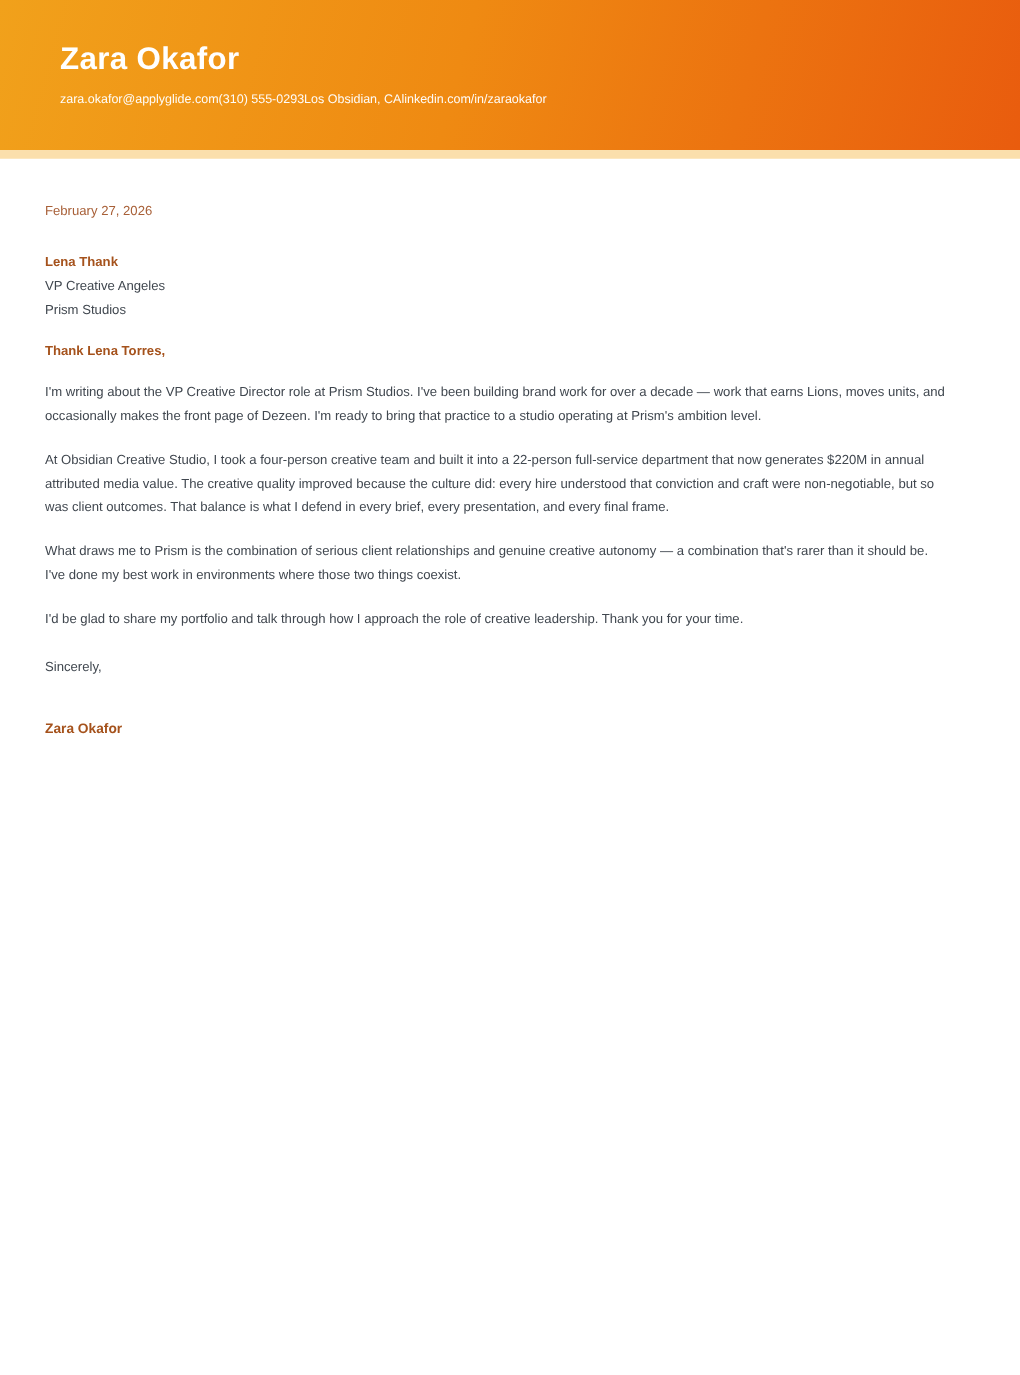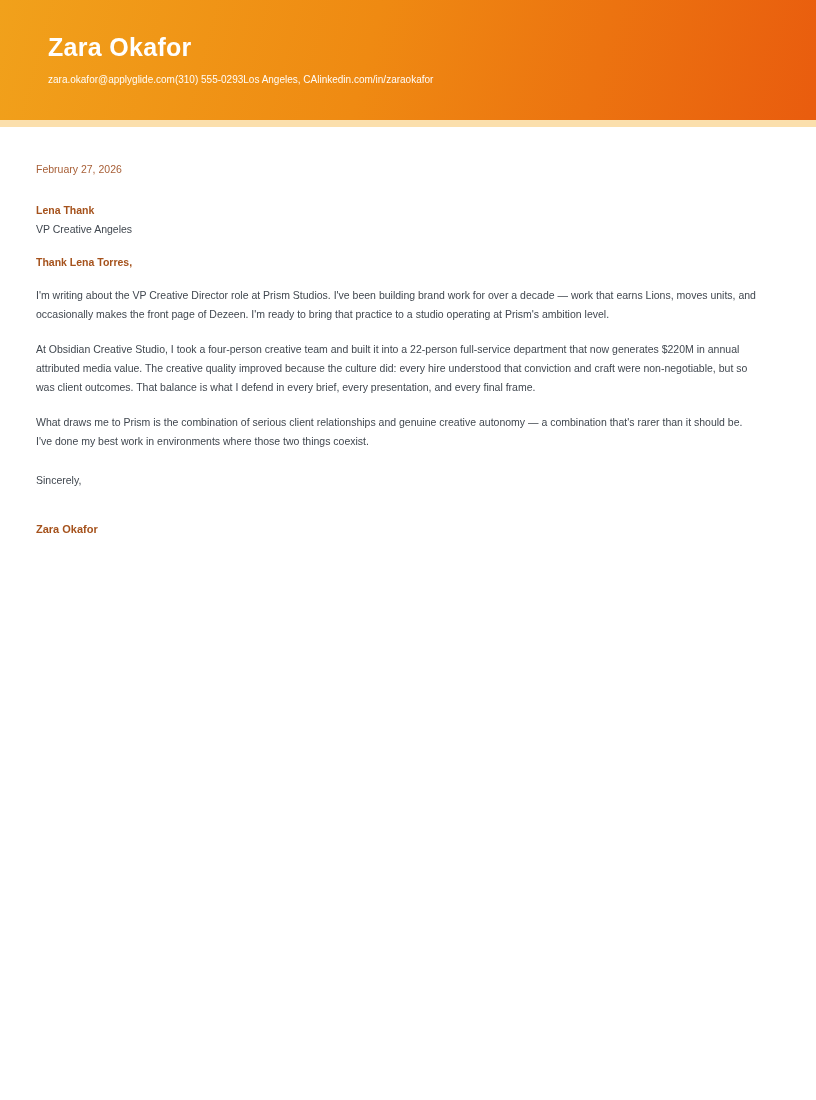--- a/index.html
+++ b/index.html
@@ -82,43 +82,45 @@
 </head>
 <body>
 
 <div class="page">
 
   <header class="header">
     <h1 class="applicant-name">Zara Okafor</h1>
     <div class="contact-row">
       <span>zara.okafor@applyglide.com</span>
       <span>(310) 555-0293</span>
-      <span>Los Angeles, CA</span>
+      <span>Los Obsidian, CA</span>
       <span>linkedin.com/in/zaraokafor</span>
     </div>
   </header>
 
   <div class="accent-strip"></div>
 
   <main class="content">
 
     <p class="date">February 27, 2026</p>
 
     <div class="recipient">
       <p class="recipient-name">Lena Thank</p>
       <p>VP Creative Angeles</p>
+      <p>Prism Studios</p>
     </div>
 
     <p class="salutation">Thank Lena Torres,</p>
 
     <p class="para">I'm writing about the VP Creative Director role at Prism Studios. I've been building brand work for over a decade — work that earns Lions, moves units, and occasionally makes the front page of Dezeen. I'm ready to bring that practice to a studio operating at Prism's ambition level.</p>
 
     <p class="para">At Obsidian Creative Studio, I took a four-person creative team and built it into a 22-person full-service department that now generates $220M in annual attributed media value. The creative quality improved because the culture did: every hire understood that conviction and craft were non-negotiable, but so was client outcomes. That balance is what I defend in every brief, every presentation, and every final frame.</p>
 
     <p class="para">What draws me to Prism is the combination of serious client relationships and genuine creative autonomy — a combination that's rarer than it should be. I've done my best work in environments where those two things coexist.</p>
 
+    <p class="para">I'd be glad to share my portfolio and talk through how I approach the role of creative leadership. Thank you for your time.</p>
 
     <p class="closing">Sincerely,</p>
 
     <p class="signature">Zara Okafor</p>
 
   </main>
 </div>
 
 </body></html>

